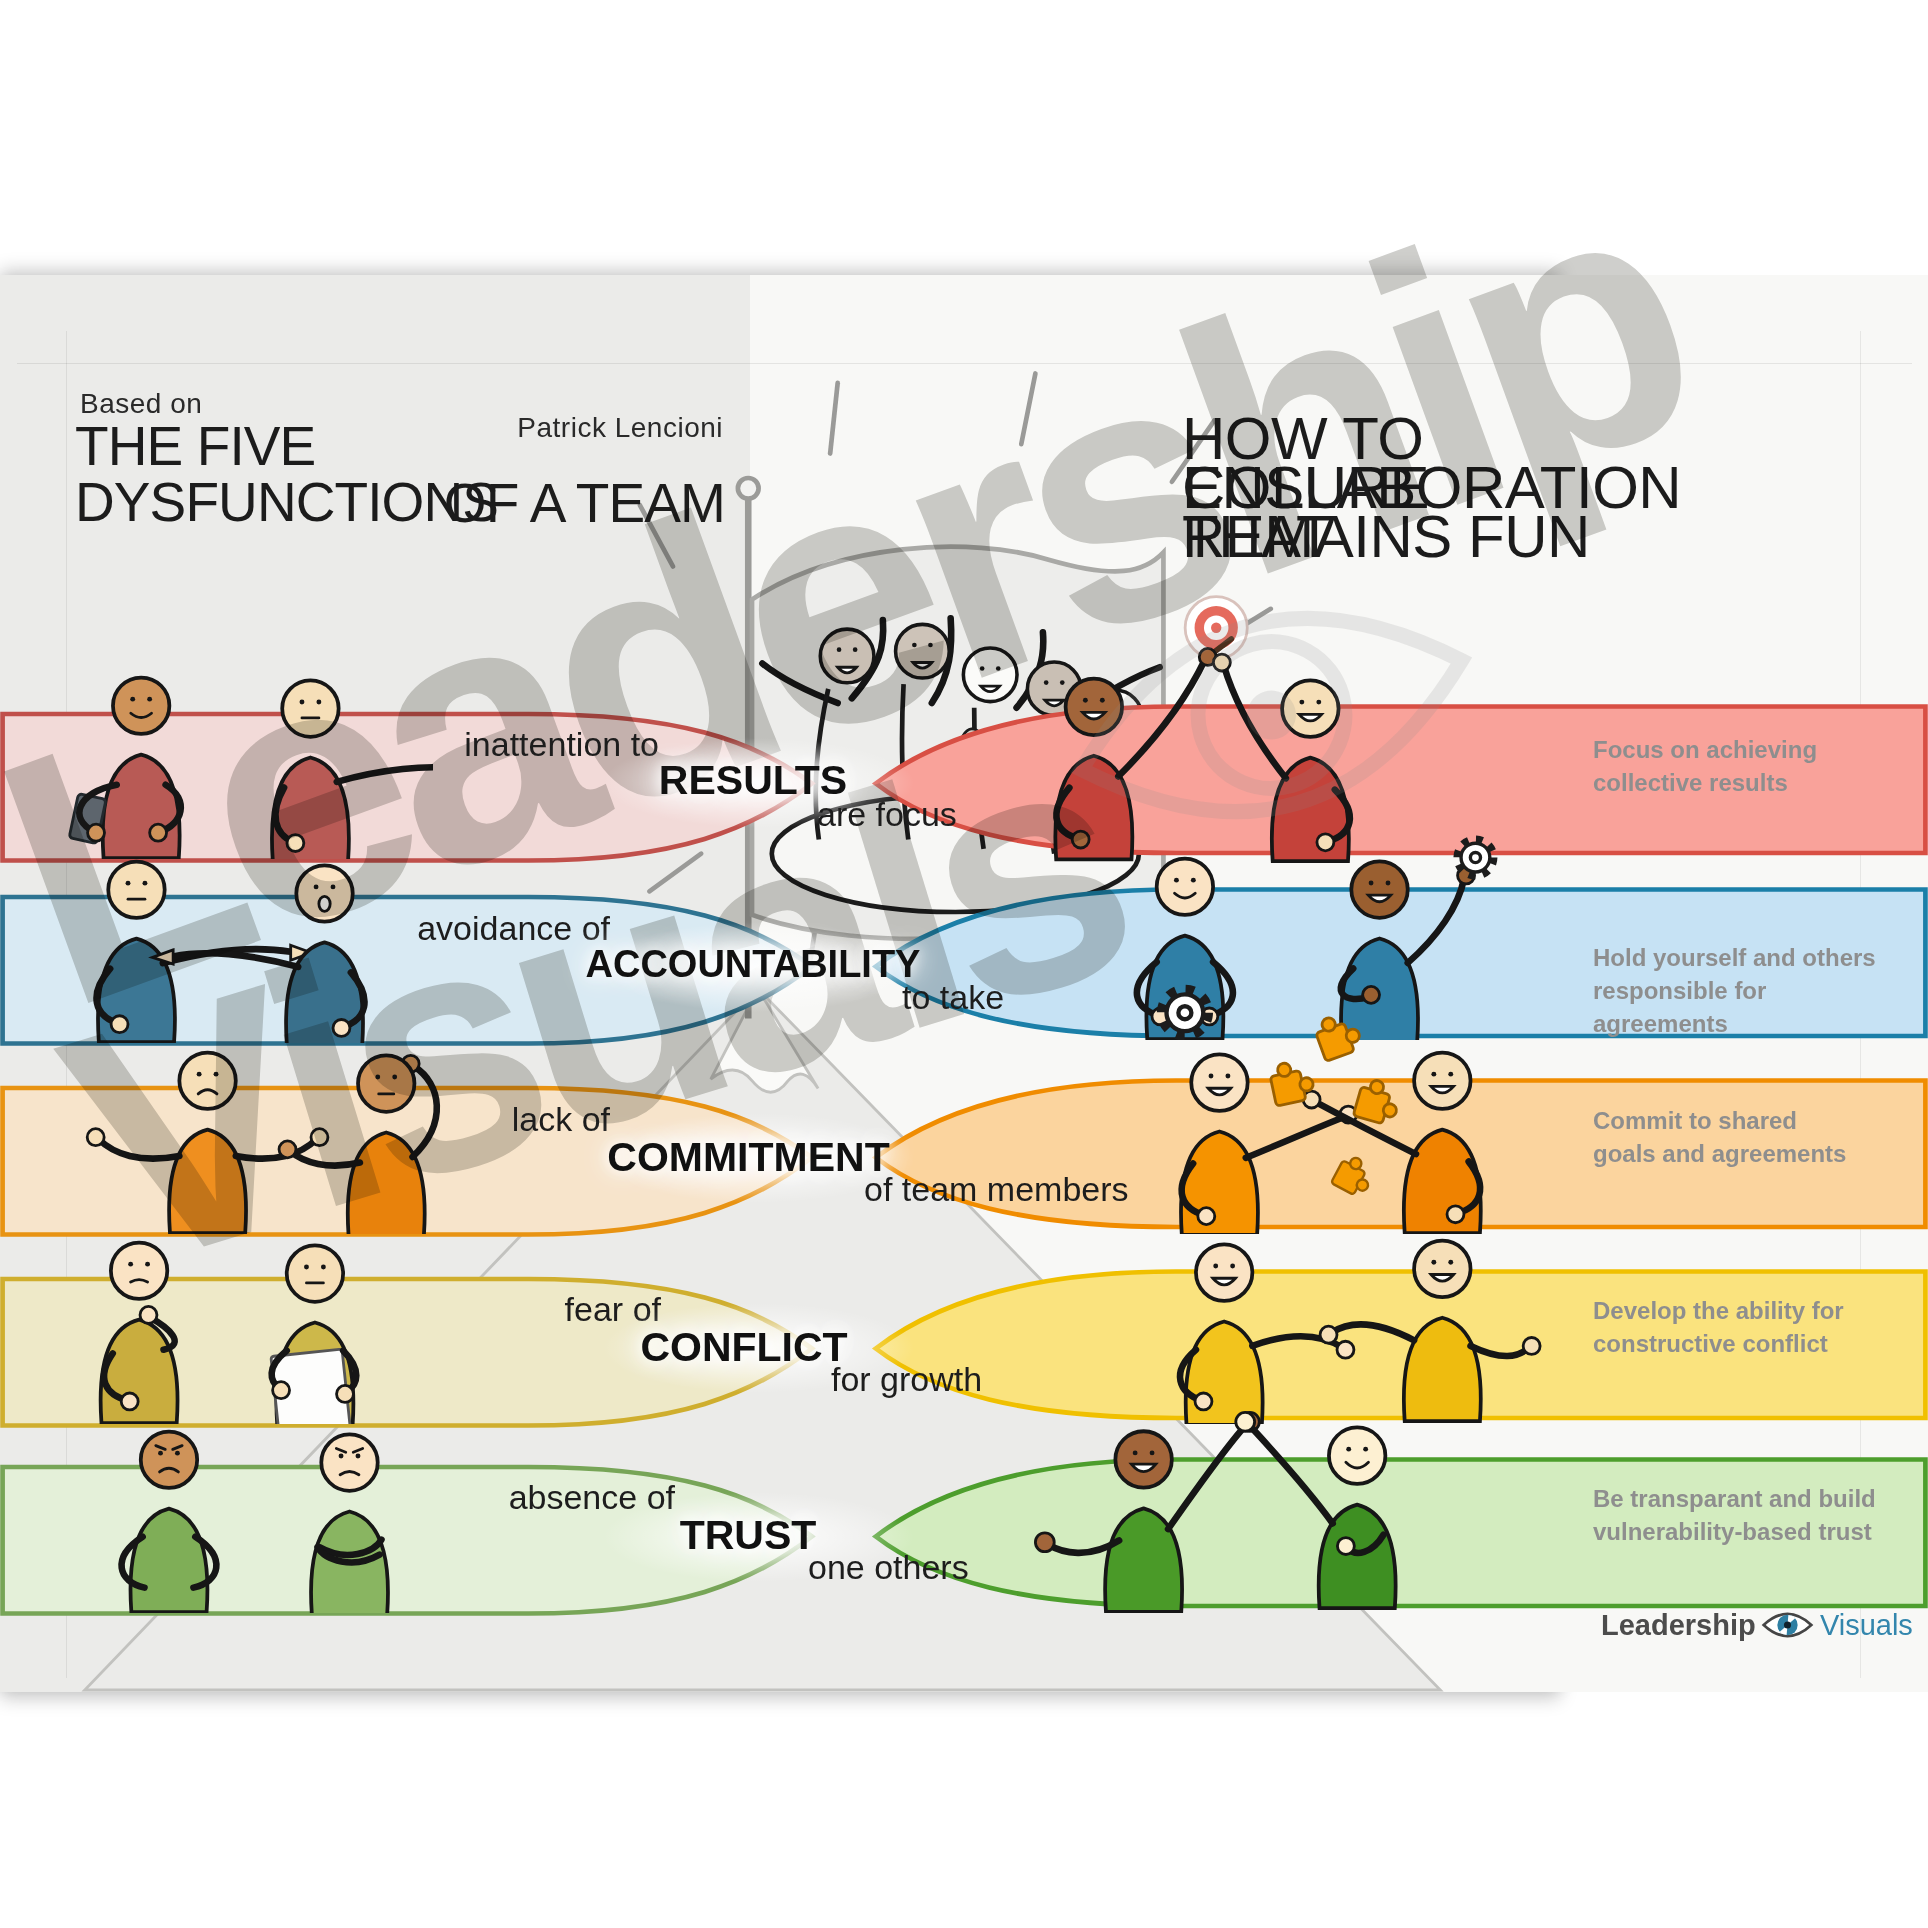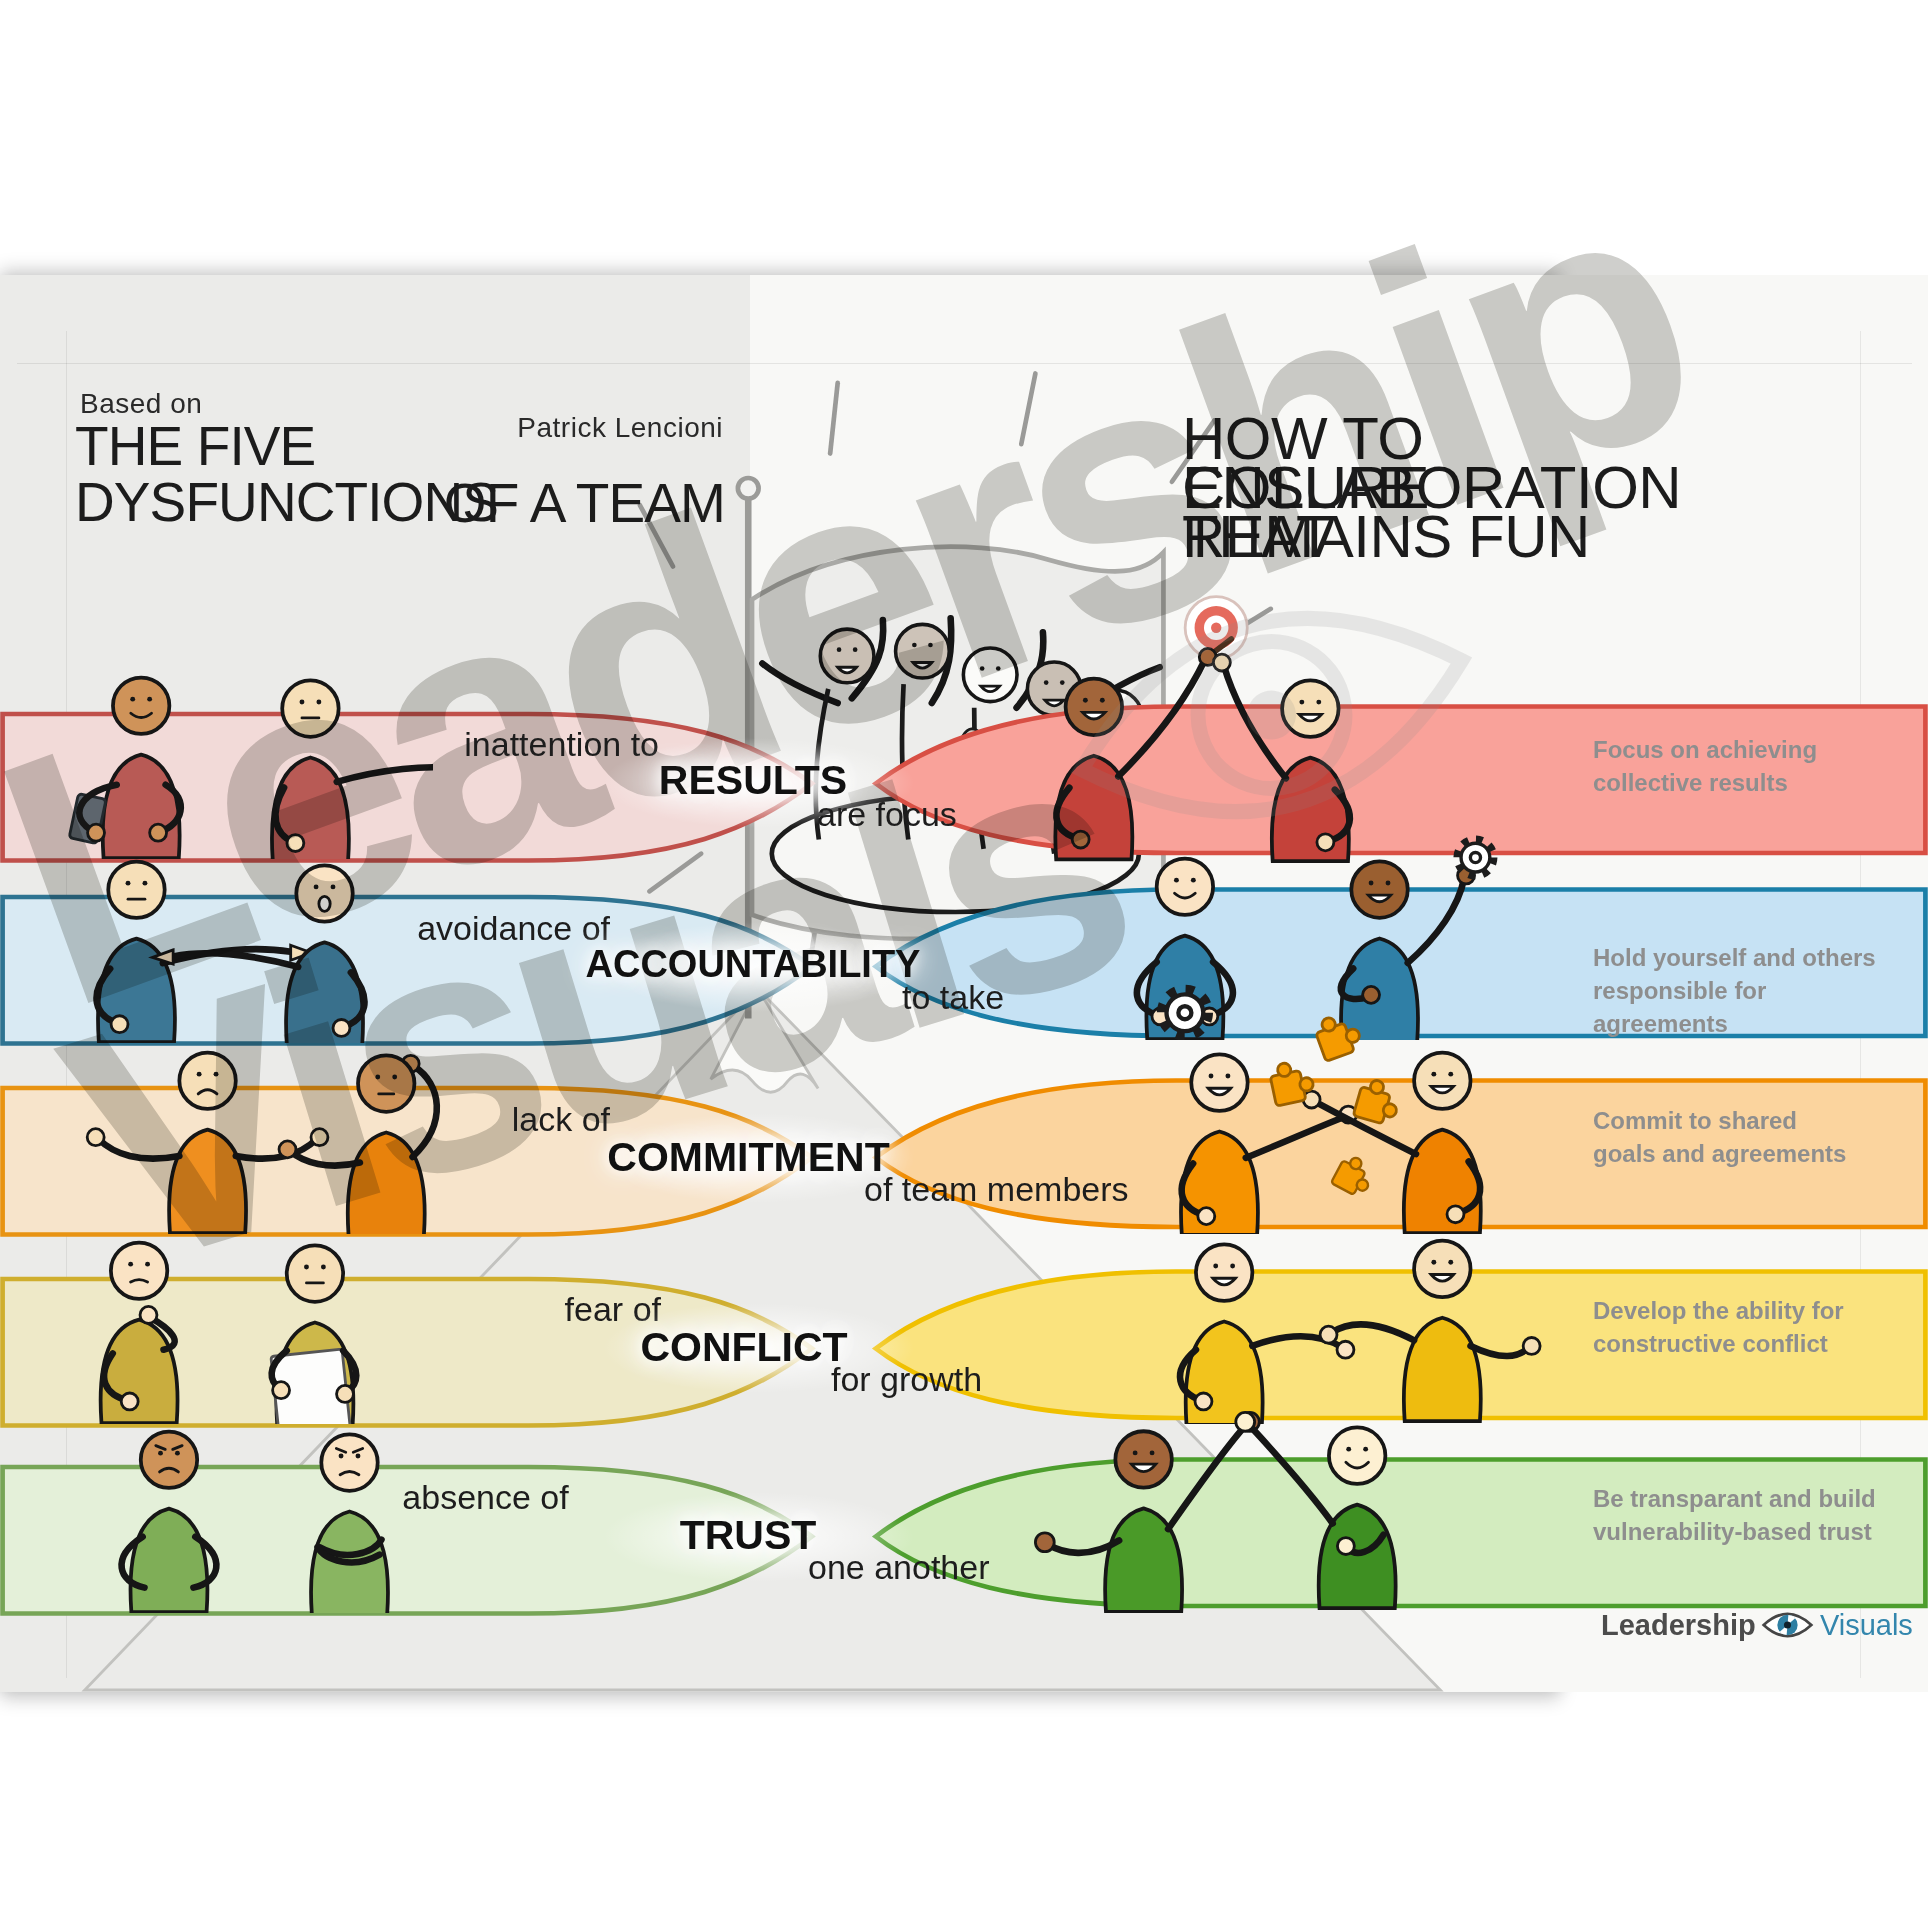--- a/index.html
+++ b/index.html
@@ -448,23 +448,23 @@
   <div class="px phrase" style="left:864px;top:895px;">of team members</div>
   <div class="px tip" style="left:1593px;top:829px;width:254px;">Commit to shared goals and agreements</div>
 
   <div class="px glow" style="left:603px;top:1028px;"></div>
   <div class="px phrase" style="left:322px;top:1015px;width:339px;text-align:right;">fear of</div>
   <div class="px kw" style="left:603px;top:1049px;width:282px;">CONFLICT</div>
   <div class="px phrase" style="left:831px;top:1085px;">for growth</div>
   <div class="px tip" style="left:1593px;top:1019px;width:311px;">Develop the ability for constructive conflict</div>
 
   <div class="px glow" style="left:603px;top:1217px;"></div>
-  <div class="px phrase" style="left:316px;top:1203px;width:339px;text-align:center;">absence of</div>
+  <div class="px phrase" style="left:336px;top:1203px;width:339px;text-align:right;">absence of</div>
   <div class="px kw" style="left:607px;top:1237px;width:282px;">TRUST</div>
-  <div class="px phrase" style="left:808px;top:1273px;">one another</div>
+  <div class="px phrase" style="left:808px;top:1273px;">one others</div>
   <div class="px tip" style="left:1593px;top:1207px;width:311px;">Be transparant and build vulnerability-based trust</div>
 
   <div class="px" id="logo">
     <span class="t1">Leadership</span>
     <svg width="53" height="34" viewBox="0 0 60 38">
       <path d="M3 19 Q30 -6 57 19 Q30 44 3 19 Z" fill="#fff" stroke="#454545" stroke-width="3"></path>
       <circle cx="30" cy="19" r="11.5" fill="#2e7fa3"></circle>
       <path d="M30 19 L39 11 A11.5 11.5 0 0 0 31 7.6 Z" fill="#fff"></path>
       <path d="M30 19 L21 27 A11.5 11.5 0 0 0 29 30.4 Z" fill="#fff"></path>
       <circle cx="30" cy="19" r="4" fill="#10222c"></circle>

